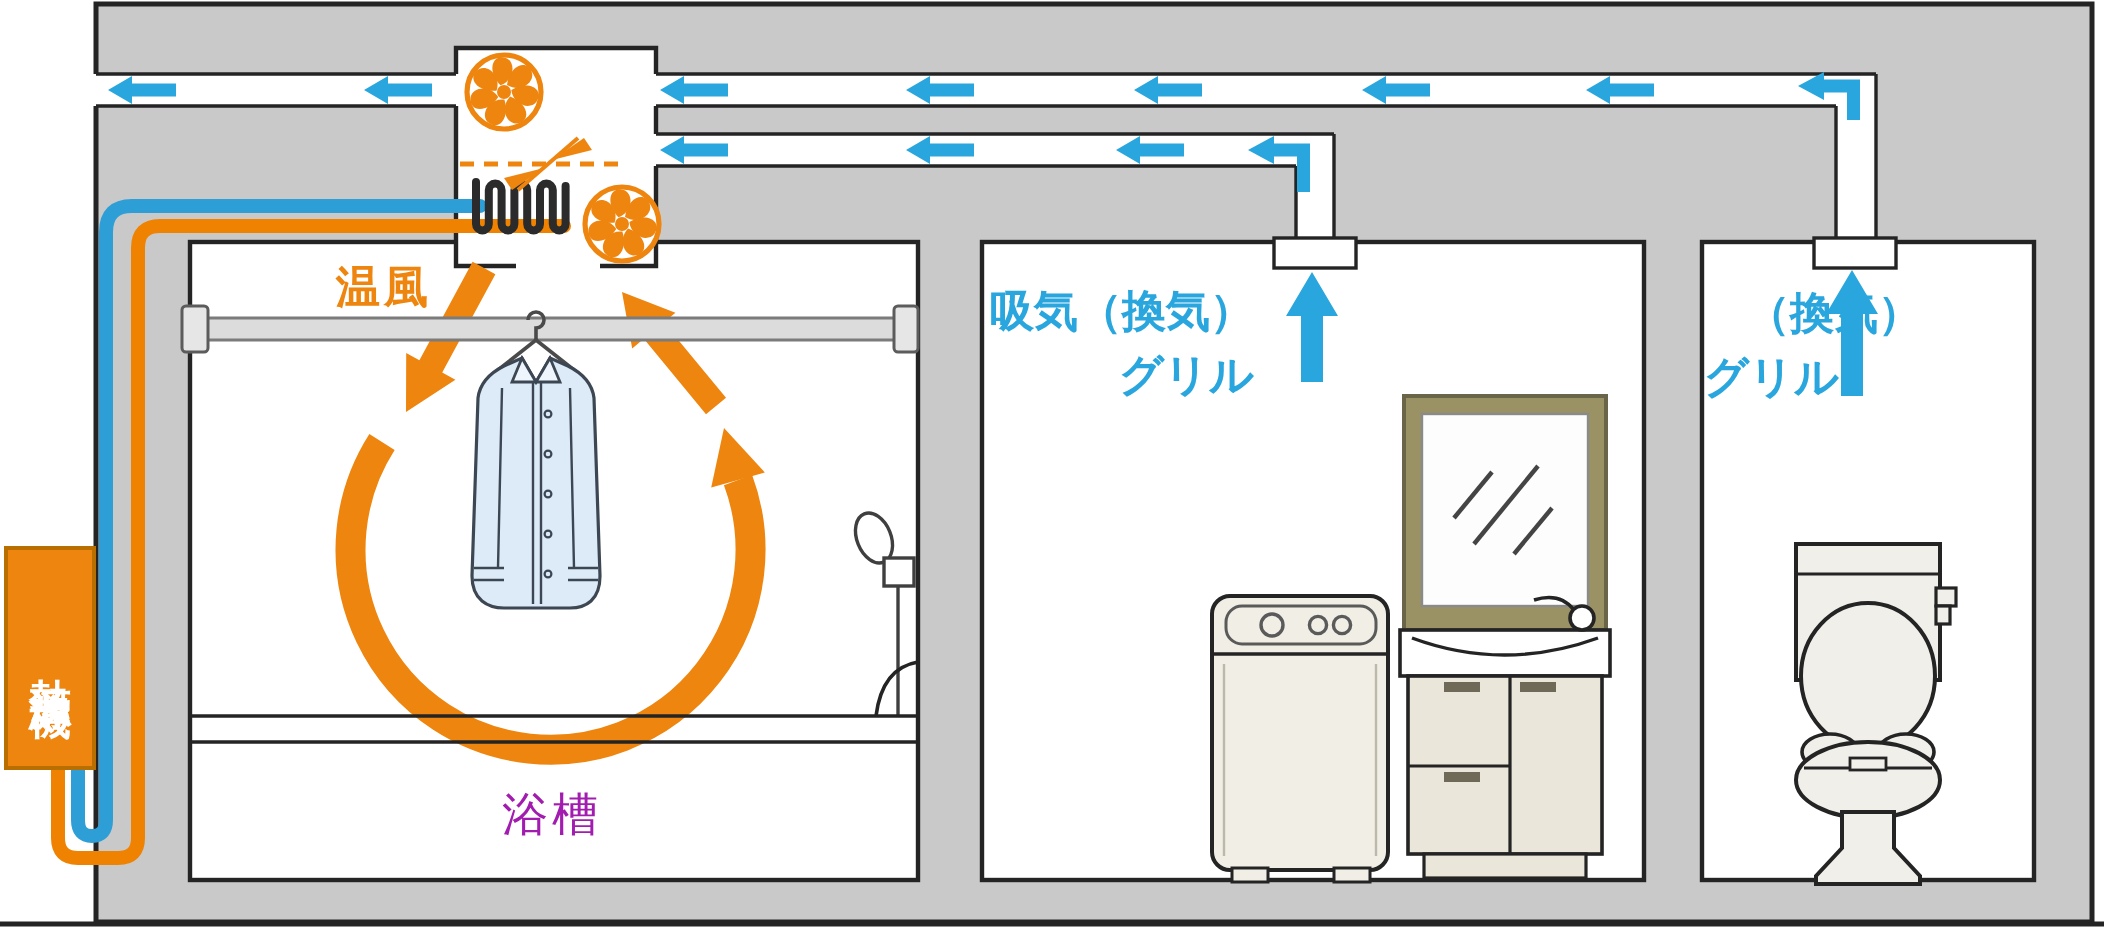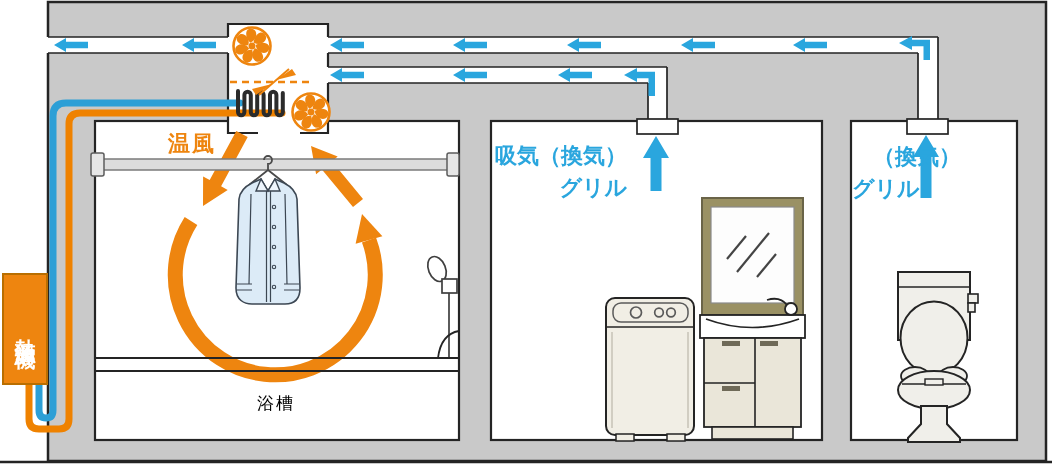--- a/index.html
+++ b/index.html
@@ -17,21 +17,21 @@
   .f-orange{fill:var(--warm-orange,#ee850f);}
   .s-orange{stroke:var(--warm-orange,#ee850f);}
   .f-shirt{fill:var(--shirt-blue,#dcebf7);}
   .f-beige{fill:var(--fixture-beige,#f1eee5);}
   .f-cab{fill:var(--cabinet-beige,#eae6d9);}
   .f-olive{fill:var(--mirror-frame-olive,#9a9164);}
   .f-toilet{fill:var(--toilet-white,#f0efea);}
   .label{position:absolute;white-space:nowrap;}
   .lbl-blue{color:var(--airflow-blue,#2aa6de);font-weight:bold;font-size:22px;line-height:32px;}
   .lbl-orange{color:var(--warm-orange,#ee850f);font-weight:bold;font-size:22px;letter-spacing:2px;}
-  .lbl-black{color:#000000;font-size:17px;letter-spacing:2px;}
+  .lbl-black{color:#a21caf;font-size:23px;letter-spacing:2px;}
   .lbl-white-vert{
     color:#ffffff;font-weight:bold;font-size:21px;letter-spacing:5px;
     writing-mode:vertical-rl;text-orientation:upright;
     display:flex;align-items:center;justify-content:center;
   }
   .grill-label-left{text-align:right;}
 </style>
 </head>
 <body style="--wall-gray: #c9c9c9; --outline-black: #242424; --airflow-blue: #2aa6de; --pipe-blue: #2d9fd6; --pipe-orange: #ef8200; --warm-orange: #ee850f; --shirt-blue: #dcebf7; --fixture-beige: #f1eee5; --cabinet-beige: #eae6d9; --mirror-frame-olive: #9a9164; --toilet-white: #f0efea;">
 

